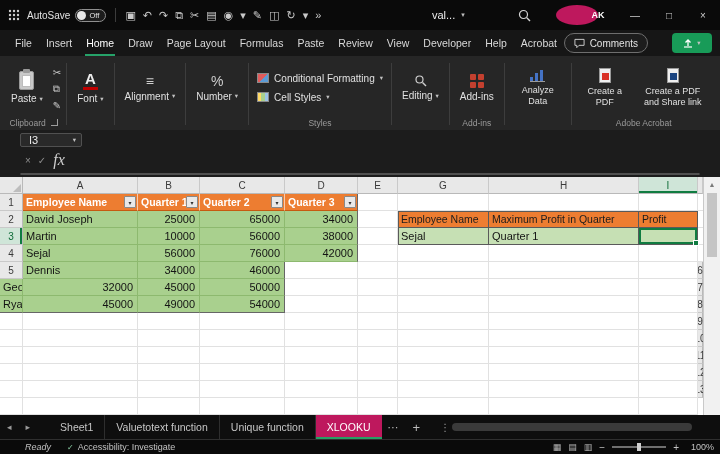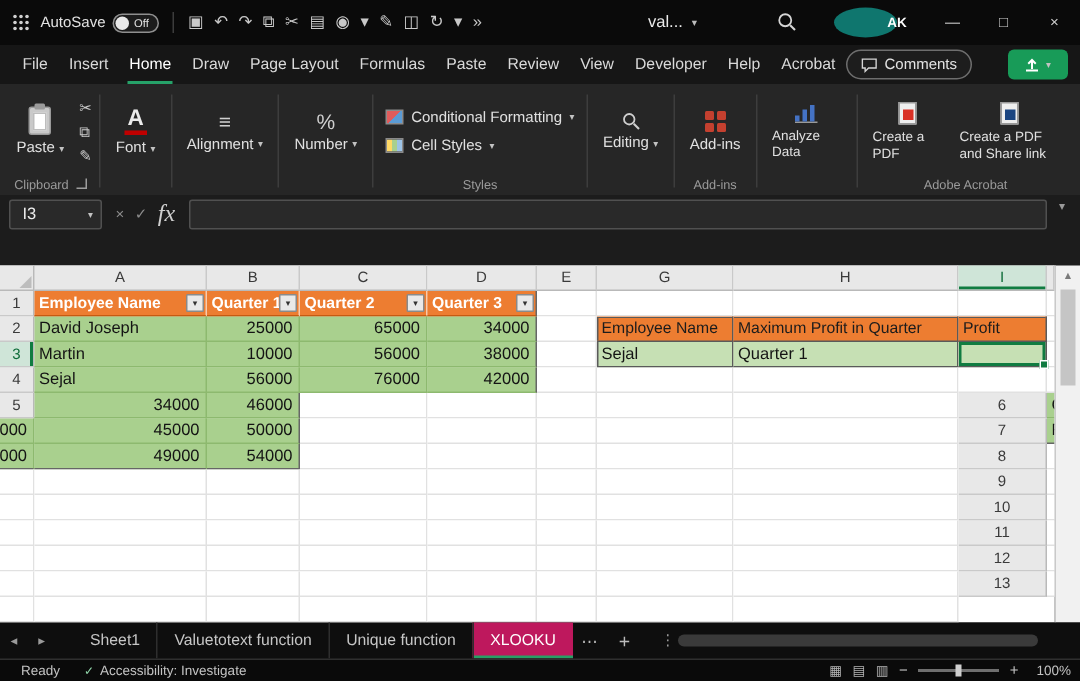--- a/index.html
+++ b/index.html
@@ -16,21 +16,21 @@
             display:flex; align-items:center; padding:0 3px 0 1px; gap:3px; background:#1c1c1c; }
   .knob { width:9px; height:9px; background:#e8e8e8; border-radius:50%; }
   .toggle-state { font-size:7.5px; color:#e2e2e2; }
   .qicon { font-size:11px; color:#c9c9c9; line-height:1; }
   .tb-sep { width:1px; height:14px; background:#3c3c3c; margin:0 2px; }
   .filename { position:absolute; left:432px; top:0; height:30px; display:flex; align-items:center;
               gap:6px; font-size:11px; color:#ececec; }
   .tcaret { font-size:7px; color:#bdbdbd; }
   .search-btn { position:absolute; left:518px; top:8px; }
   .avatar { position:absolute; left:556px; top:5px; width:16px; height:20px; border-radius:50%;
-            background:#0f766e; color:#fff; font-size:9px; font-weight:bold;
+            background:#be185d; color:#fff; font-size:9px; font-weight:bold;
             display:flex; align-items:center; justify-content:center;padding-left:42px; }
   .win-controls { position:absolute; right:0; top:0; height:30px; display:flex; }
   .win-btn { width:34px; height:30px; display:flex; align-items:center; justify-content:center;
              color:#cfcfcf; font-size:10px; }
 
   
   .menubar { position:absolute; top:30px; left:0; width:720px; height:26px; background:#161616;
              display:flex; align-items:center; padding-left:8px; }
   .menu-tab { font-size:10.5px; color:#d9d9d9; padding:0 7px; height:26px; line-height:26px; position:relative; }
   .menu-tab.active { color:#fff; }
@@ -45,21 +45,21 @@
   .ribbon { position:absolute; top:56px; left:0; width:720px; height:74px; background:#262626;
             display:flex; align-items:stretch; padding:2px 2px 0 2px; color:#e3e3e3; }
   .rgroup { display:flex; flex-direction:column; padding:1px 4px; }
   .rbody { flex:1; display:flex; align-items:center; gap:2px; }
   .glabel { height:13px; display:flex; align-items:center; justify-content:center; gap:5px;
             font-size:8.5px; color:#9b9b9b; }
   .vdiv { width:1px; background:#3d3d3d; margin:5px 1px; }
   .bigbtn { display:flex; flex-direction:column; align-items:center; gap:3px; padding:2px 5px;
             font-size:10px; color:#e0e0e0; border-radius:3px; }
   .blabel { display:flex; align-items:center; gap:3px; white-space:nowrap; }
-  .blabel.two { white-space:normal; width:46px; text-align:left; line-height:1.15; font-size:9px; display:block; }
+  .blabel.two { white-space:normal; width:46px; text-align:center; line-height:1.15; font-size:9px; display:block; }
   .blabel.wide { width:66px; }
   .caret { font-size:6.5px; color:#c2c2c2; }
   .smallcol { display:flex; flex-direction:column; gap:5px; margin-left:3px; padding-top:2px; }
   .sicon { font-size:10px; color:#c9c9c9; }
   .stackcol { display:flex; flex-direction:column; justify-content:center; flex:1; }
   .stackbtn { display:flex; align-items:center; gap:5px; font-size:10px; color:#e0e0e0;
               height:19px; padding:0 3px; white-space:nowrap;text-align:right; }
   .launcher { width:7px; height:7px; border-right:1px solid #9d9d9d; border-bottom:1px solid #9d9d9d; }
   .paste-icon { width:15px; height:19px; background:#c9c9c9; border:1px solid #9a9a9a; border-radius:2px; position:relative; }
   .paste-icon::before { content:''; position:absolute; top:-3px; left:3px; width:7px; height:4px; background:#9a9a9a; border-radius:1px; }
@@ -79,21 +79,21 @@
   .analyze-icon { width:15px; height:13px; display:flex; align-items:flex-end; gap:2px;
                   border-bottom:1px solid #9a9a9a; }
   .analyze-icon i { width:3px; background:#4472C4; display:block; }
   .analyze-icon i:nth-child(1){height:4px;} .analyze-icon i:nth-child(2){height:8px;} .analyze-icon i:nth-child(3){height:11px;}
   .pdf-icon { width:12px; height:15px; background:#efefef; border:1px solid #9a9a9a; position:relative; }
   .pdf-icon::after { content:''; position:absolute; left:2px; top:4px; width:7px; height:7px; background:#D93025; }
   .pdf-icon.share::after { background:#1A4480; }
 
   
   .formulazone { position:absolute; top:130px; left:0; width:720px; height:47px; background:#1c1c1c; }
-  .fbar { height:26px; display:flex; padding:3px 6px; gap:4px; }
+  .fbar { height:26px; display:flex; padding:3px 20px; gap:4px;flex-direction:column; }
   .namebox { width:62px; height:20px; background:#292929; border:1px solid #505050; border-radius:2px;
              display:flex; align-items:center; padding:0 5px 0 8px; font-size:11px; color:#ececec; }
   .namebox .caret { margin-left:auto; }
   .fbtns { display:flex; align-items:center; gap:7px; padding:0 5px; color:#8d8d8d; font-size:10px; }
   .fx { font-style:italic; color:#cfcfcf; font-family:"Liberation Serif",serif; font-size:16px; }
   .finput { flex:1; height:20px; background:#292929; border:1px solid #505050; border-radius:2px;
             color:#eee; font-size:11px; padding:0 6px; display:flex; align-items:center; }
   .fchevron { color:#9a9a9a; font-size:8px; padding:0 4px; }
 
   
@@ -147,21 +147,21 @@
   .stab.active { background:#be185d; color:#fff; box-shadow:inset 0 -2px 0 #27A065; }
   .tab-more { color:#bbb; font-size:11px; padding:0 6px; }
   .tab-add { color:#bbb; font-size:13px; padding:0 8px; }
   .tab-kebab { color:#9a9a9a; font-size:10px; padding:0 8px; margin-left:4px; }
   .hthumb { position:absolute; left:452px; right:28px; top:8px; height:8px; background:#3a3a3a; border-radius:4px; }
 
   
   .statusbar { position:absolute; top:439px; left:0; width:720px; height:15px; background:#0a0a0a;
                border-top:1px solid #2f2f2f; display:flex; align-items:center; font-size:9px;
                color:#c3c3c3; padding:0 6px; }
-  .sb-ready { margin-left:8px; }
+  .sb-ready { margin-left:19px;font-style:italic; }
   .sb-acc { display:flex; align-items:center; gap:4px; margin-left:16px; }
   .sb-check { color:#8fd3a8; font-size:8px; }
   .sb-right { margin-left:auto; display:flex; align-items:center; gap:7px; }
   .viewicon { font-size:9px; color:#b5b5b5; }
   .zbtn { font-size:10px; color:#c3c3c3; }
   .ztrack { width:54px; height:2px; background:#6f6f6f; position:relative; }
   .zthumb { position:absolute; left:50%; top:-3px; width:4px; height:8px; background:#cfcfcf; transform:translateX(-50%); }
   .zoomlabel { width:28px; text-align:right; }
 </style>
 </head>
@@ -520,20 +520,23 @@
       </div>
       <div class="cell t1-data ar rb-dark">
         <span class="ctext">42000</span>
       </div>
       <div class="cell"></div>
       <div class="cell"></div>
       <div class="cell"></div>
       <div class="cell"></div>
       <div class="cell"></div>
       <div class="row-h">5</div>
+      <div class="cell t1-data">
+        <span class="ctext">Dennis</span>
+      </div>
       <div class="cell t1-data ar">
         <span class="ctext">34000</span>
       </div>
       <div class="cell t1-data ar rb-dark">
         <span class="ctext">46000</span>
       </div>
       <div class="cell"></div>
       <div class="cell"></div>
       <div class="cell"></div>
       <div class="cell"></div>

